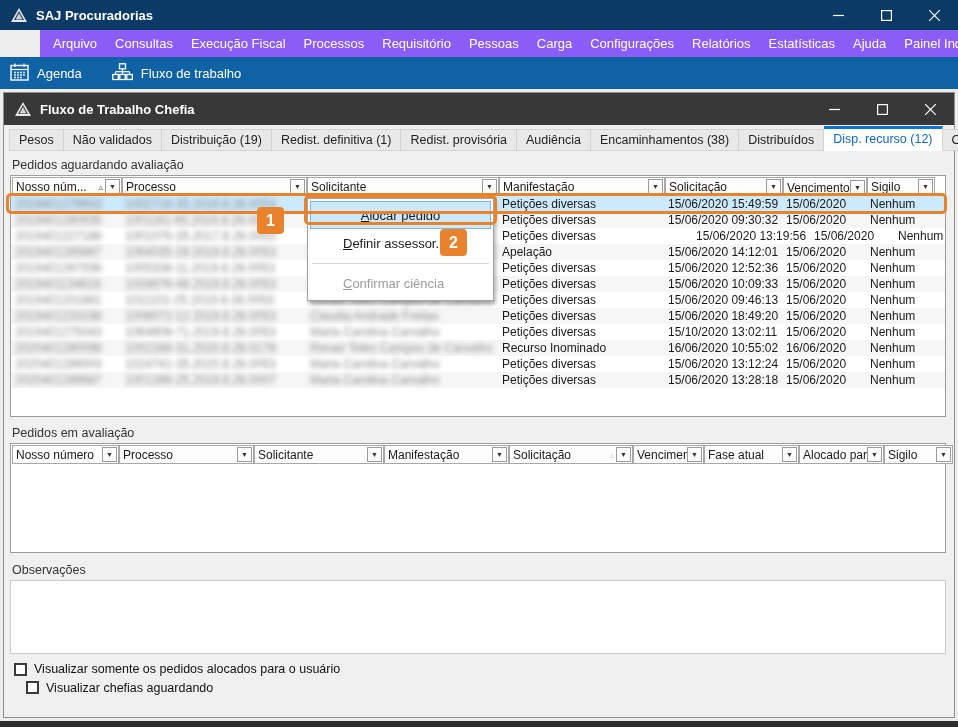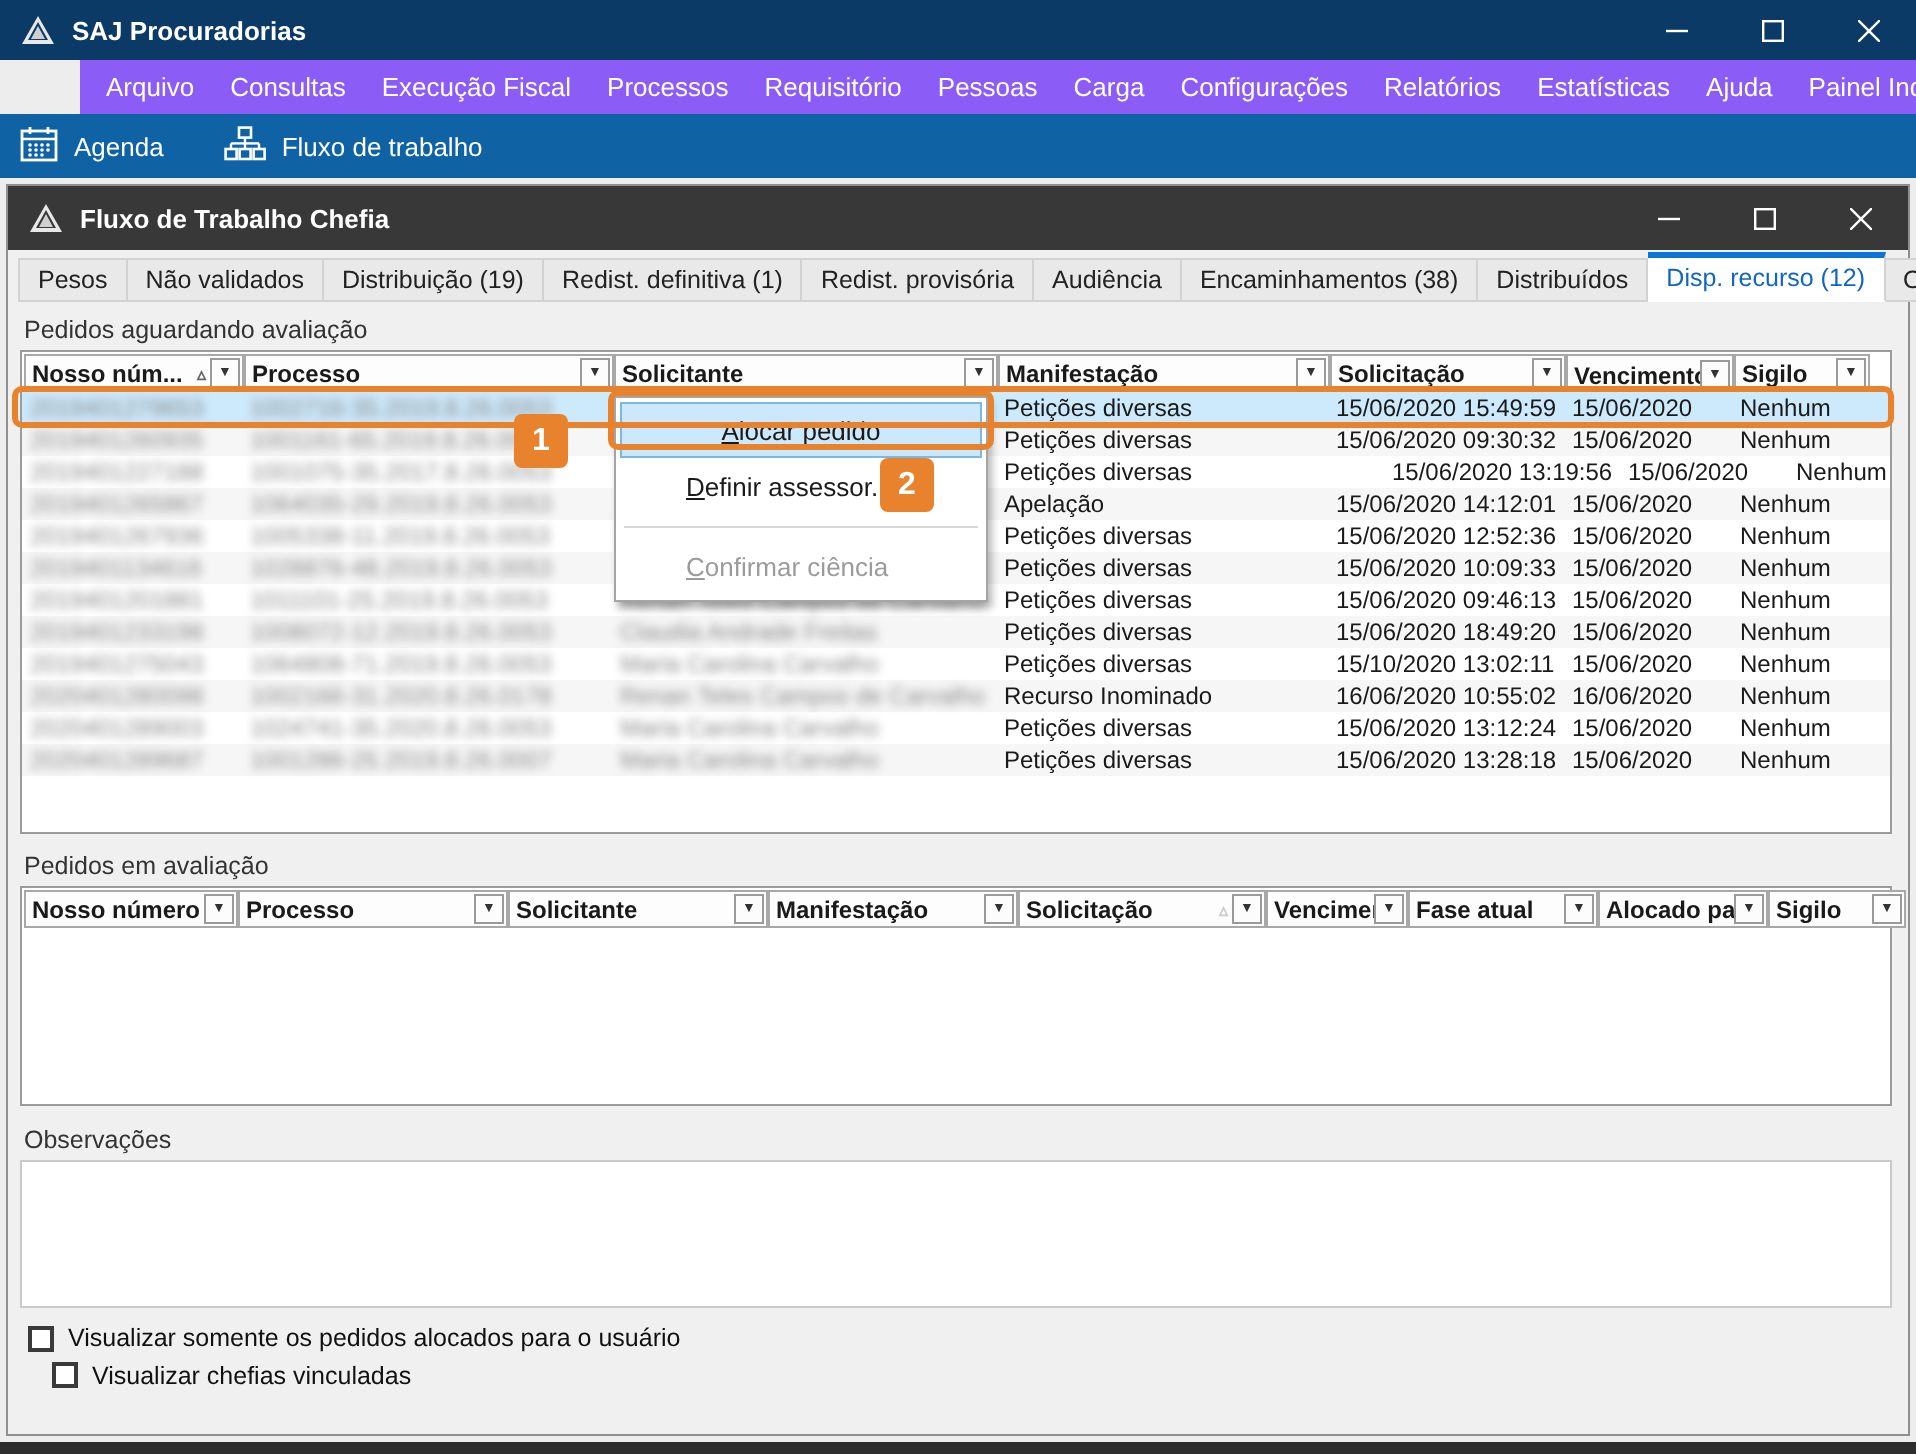--- a/index.html
+++ b/index.html
@@ -36,21 +36,21 @@
   .tab.active {
     height:25px; line-height:20px; background:#fff; color:#1166c0;
     border-top:3px solid #0c74d6; border-bottom:1px solid #fff;
   }
 
   .content { flex:1 1 auto; padding:6px 8px 0 6px; position:relative; }
   .sec-label { font-size:12.5px; color:#333; margin:1px 0 3px 2px; }
 
   
   .grid { background:#fff; border:1px solid #9c9c9c; width:936px; }
-  .ghead { display:flex; padding:1px 0 0 1px; background:#fff;font-weight:bold; }
+  .ghead { display:flex; padding:1px 0 0 1px; background:#fff; }
   .gth {
     display:flex; align-items:center; height:19px; background:#fdfdfd;
     border:1px solid #a8a8a8; font-size:12px; color:#1a1a1a; flex:0 0 auto;
   }
   .gth .lbl { flex:1 1 auto; padding:0 3px; white-space:nowrap; overflow:hidden; }
   .sortglyph { font-size:9px; color:#666; margin-right:2px; }
   .sortglyph.pale { color:#ccc; }
   .dd {
     width:15px; height:15px; border:1px solid #9a9a9a; background:#fcfcfc;
     display:flex; align-items:center; justify-content:center;
@@ -443,21 +443,21 @@
 
       <div class="cbrow">
         <span class="cb"></span>
         <span>Visualizar somente os pedidos alocados para o usuário</span>
       </div>
     </div>
 
     <div class="cb2strip">
       <div class="cbrow">
         <span class="cb"></span>
-        <span>Visualizar chefias vinculadas</span>
+        <span>Visualizar chefias aguardando</span>
       </div>
     </div>
 
     <div class="fbar">
       <span><u>F</u><span>echar</span></span>
     </div>
   </div>
 
   <div class="bottom-strip"></div>
 </div>

